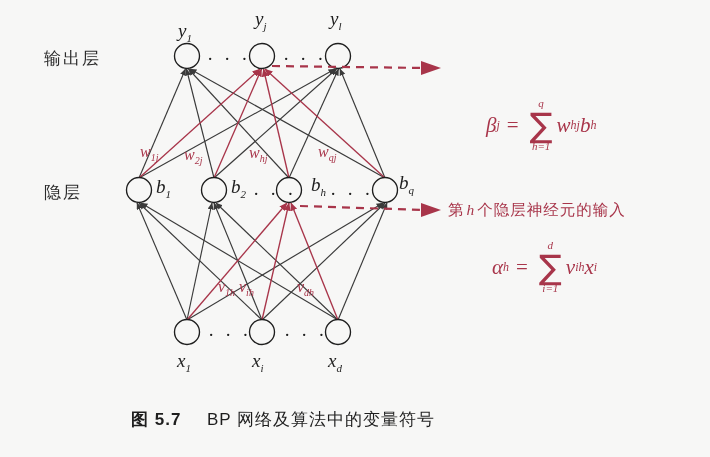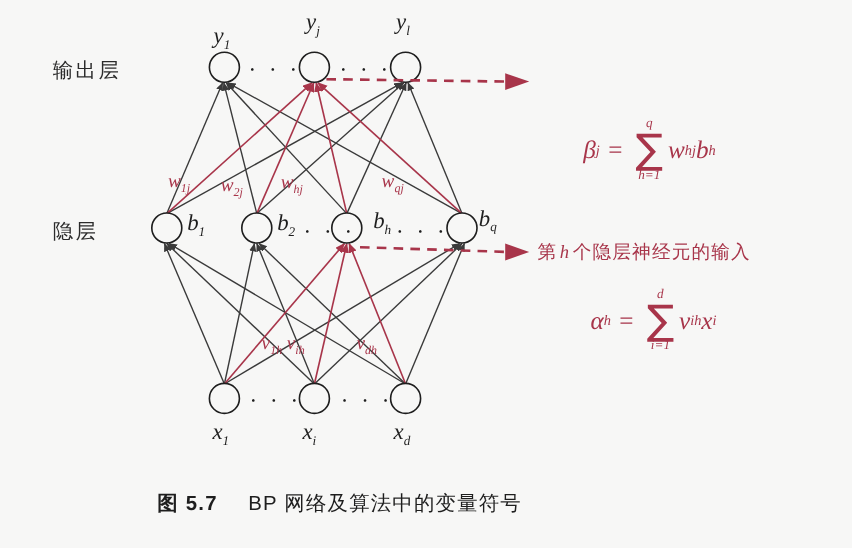--- a/index.html
+++ b/index.html
@@ -208,21 +208,21 @@
 
   <div class="dots" style="left:208px;top:324px;">· · ·</div>
   <div class="dots" style="left:284px;top:324px;">· · ·</div>
 
   <div class="mtext red wlabel" style="left:120px;top:143px;margin-left:20px;">
     <span>w</span><sub>1j</sub>
   </div>
   <div class="mtext red wlabel" style="left:184px;top:146px;">
     <span>w</span><sub>2j</sub>
   </div>
-  <div class="mtext red wlabel" style="left:234px;top:144px;">
+  <div class="mtext red wlabel" style="left:249px;top:144px;">
     <span>w</span><sub>hj</sub>
   </div>
   <div class="mtext red wlabel" style="left:318px;top:143px;">
     <span>w</span><sub>qj</sub>
   </div>
 
   <div class="mtext red wlabel" style="left:178px;top:278px;margin-left:40px;">
     <span>v</span><sub>1h</sub>
   </div>
   <div class="mtext red wlabel" style="left:239px;top:278px;">

